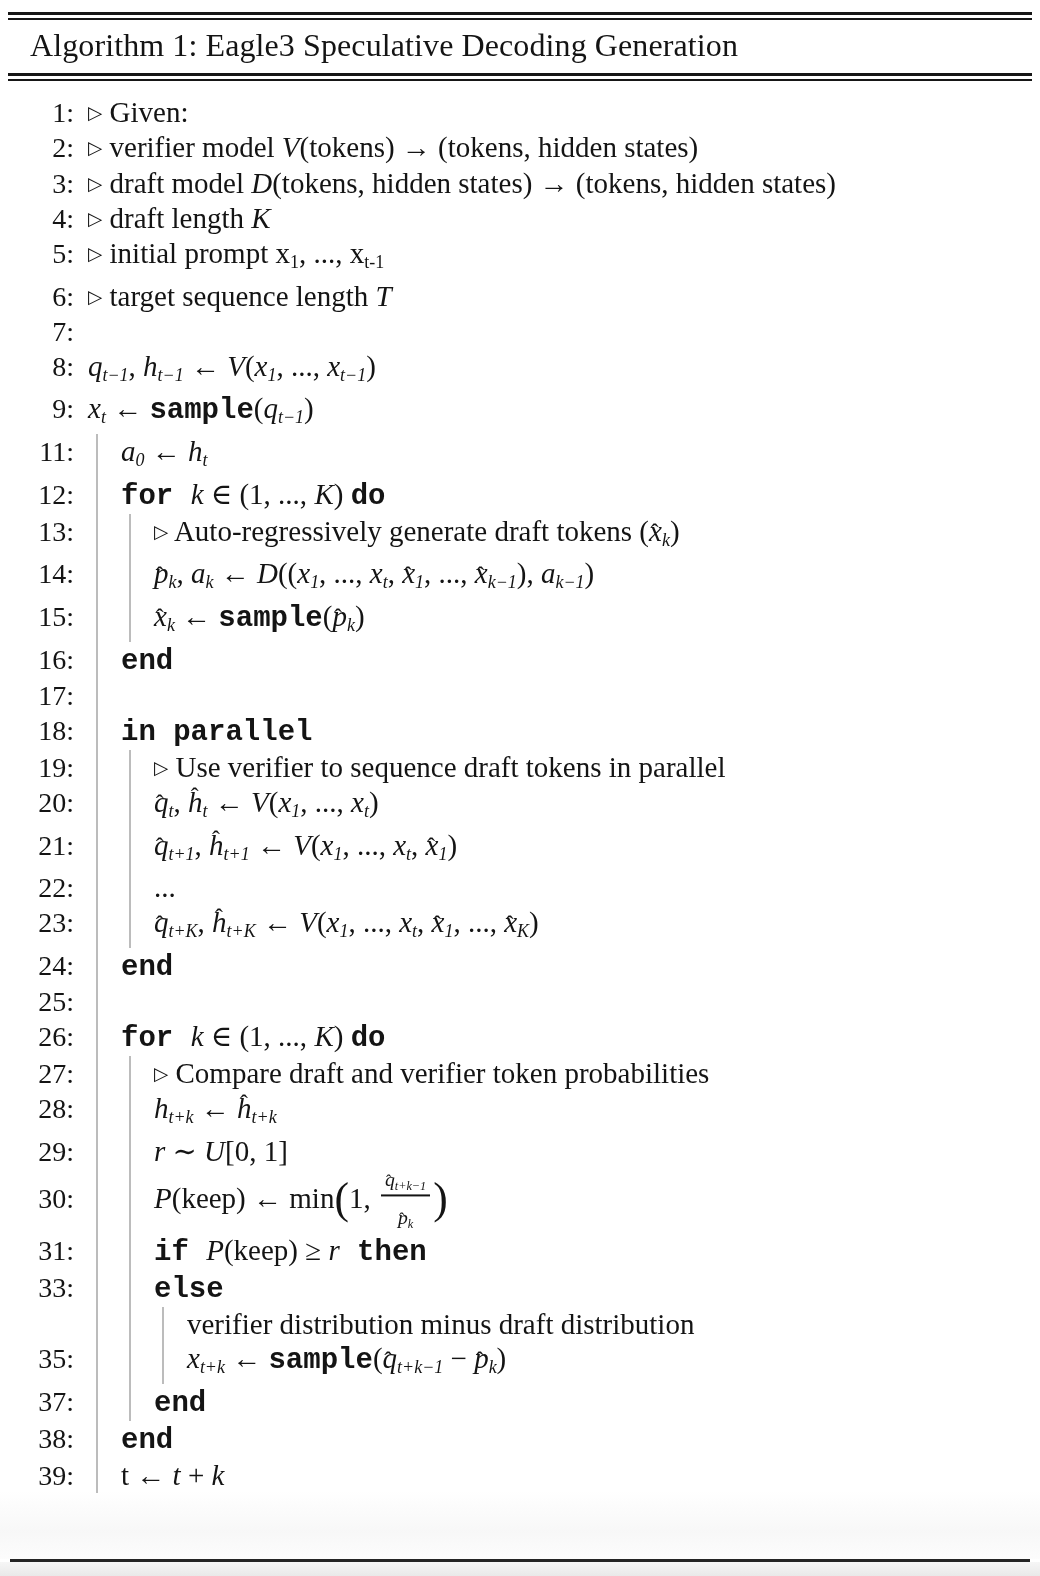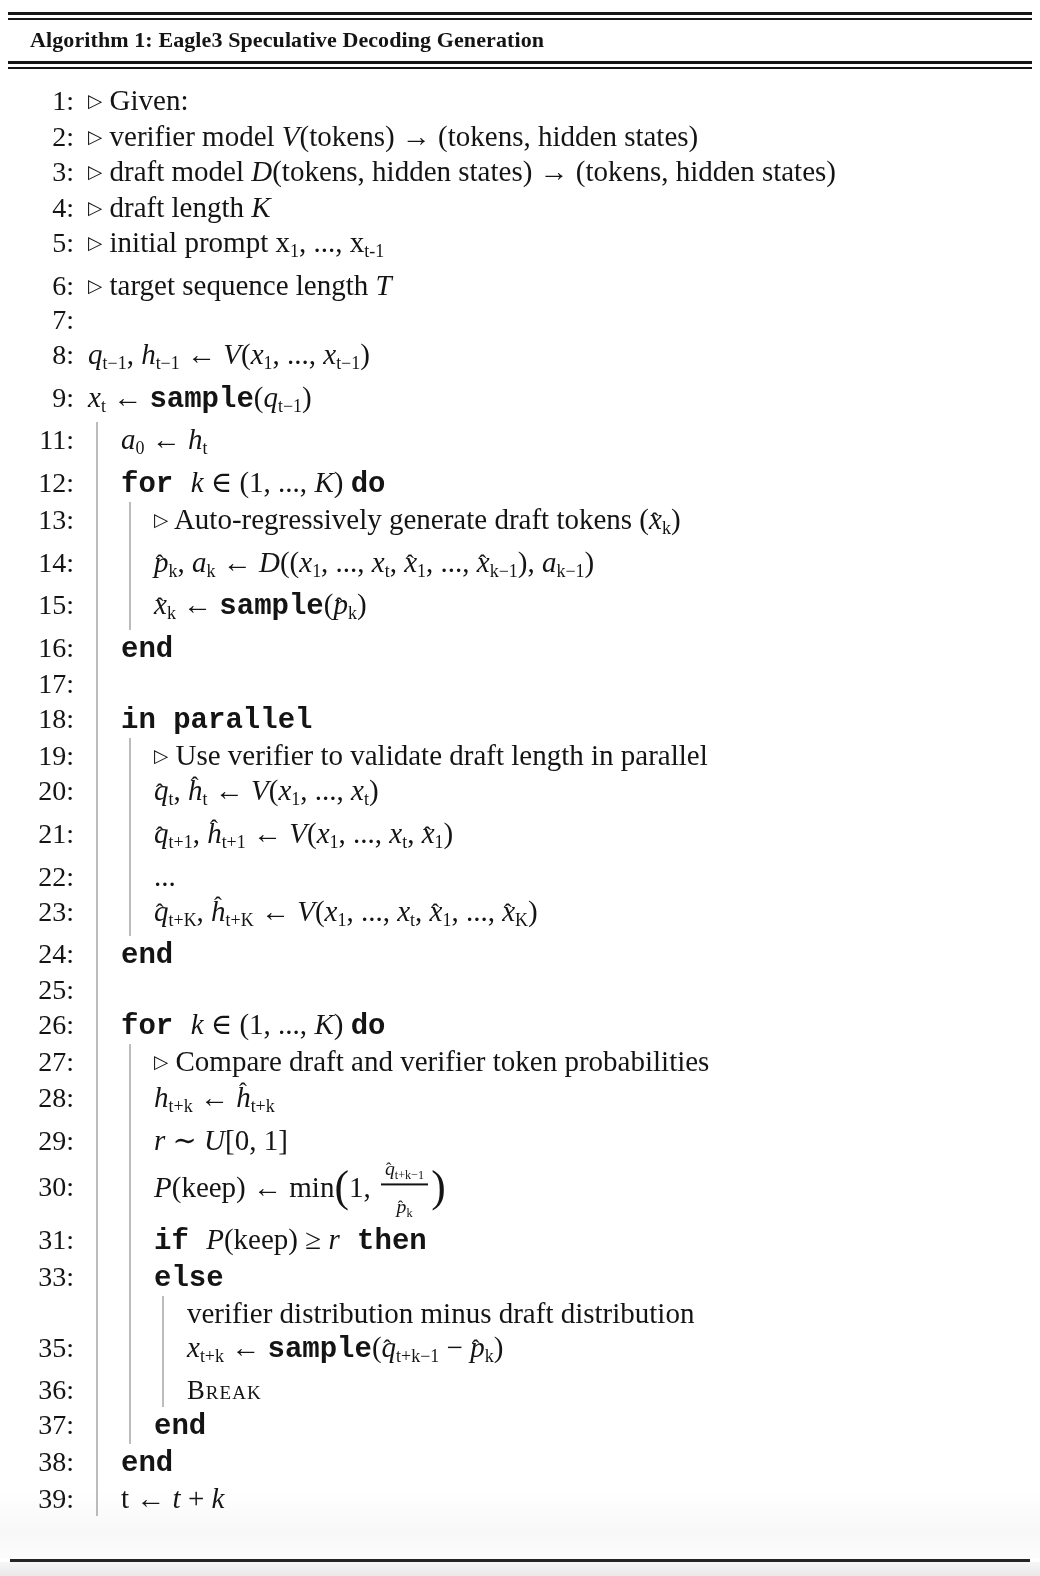--- a/index.html
+++ b/index.html
@@ -13,21 +13,21 @@
     color:#141414;
   }
   .rule-double{
     height:3px;
     border-top:3px solid #161616;
     border-bottom:2px solid #161616;
     margin:0 8px;
   }
   .rule-top{margin-top:12px;}
   .algo-title{
-    font-size:22px;font-weight:700;
+    font-size:32px;font-weight:400;
     padding:7px 10px 9px 30px;
     line-height:1.15;
     letter-spacing:0.1px;
   }
   .algo-body{
     font-size:29px;
     padding-top:14px;
   }
   .line{
     display:flex;
@@ -49,21 +49,21 @@
     align-self:stretch;
     border-left:2px solid #bcbcbc;
   }
   .content{
     line-height:34px;
     white-space:nowrap;
   }
   .sg-rm{}
   .sg-it{font-style:italic;}
   .sg-bf{font-weight:700;font-family:Liberation Mono, monospace;}
-  .sg-sub{font-size:0.62em;vertical-align:-0.26em;}
+  .sg-sub{font-size:0.62em;font-style:italic;vertical-align:-0.26em;}
   .sg-subr{font-size:0.62em;vertical-align:-0.26em;}
   .sg-cm{font-size:0.64em;vertical-align:0.14em;}
   .sg-sc{font-variant:small-caps;font-size:0.92em;letter-spacing:0.04em;}
   .sg-bp{font-size:1.5em;vertical-align:middle;line-height:1;position:relative;top:-0.06em;font-style:normal;}
   .hatw{font-style:italic;position:relative;}
   .hatw .mk{
     display:inline-block;width:0;position:relative;
     font-style:normal;font-size:0.82em;
     left:0.07em;top:-0.02em;
   }
@@ -176,21 +176,21 @@
       </div>
       <div class="line">
         <span class="num">18:</span>
         <span class="guide"></span>
         <span class="content"><span class="sg-bf">in parallel</span></span>
       </div>
       <div class="line">
         <span class="num">19:</span>
         <span class="guide"></span>
         <span class="guide"></span>
-        <span class="content"><span class="sg-cm">▷</span><span class="sg-rm"> Use verifier to validate draft length in parallel</span></span>
+        <span class="content"><span class="sg-cm">▷</span><span class="sg-rm"> Use verifier to sequence draft tokens in parallel</span></span>
       </div>
       <div class="line">
         <span class="num">20:</span>
         <span class="guide"></span>
         <span class="guide"></span>
         <span class="content"><span class="hatw"><span class="mk">ˆ</span><span class="hb">q</span></span><span class="sg-sub">t</span><span class="sg-rm">, </span><span class="hatw tall"><span class="mk">ˆ</span><span class="hb">h</span></span><span class="sg-sub">t</span><span class="sg-rm"> ← </span><span class="sg-it">V</span><span class="sg-rm">(</span><span class="sg-it">x</span><span class="sg-sub">1</span><span class="sg-rm">, ..., </span><span class="sg-it">x</span><span class="sg-sub">t</span><span class="sg-rm">)</span></span>
       </div>
       <div class="line">
         <span class="num">21:</span>
         <span class="guide"></span>
@@ -269,27 +269,20 @@
         <span class="guide"></span>
         <span class="guide"></span>
         <span class="content"><span class="sg-rm">verifier distribution minus draft distribution</span></span>
       </div>
       <div class="line">
         <span class="num">35:</span>
         <span class="guide"></span>
         <span class="guide"></span>
         <span class="guide"></span>
         <span class="content"><span class="sg-it">x</span><span class="sg-sub">t+k</span><span class="sg-rm"> ← </span><span class="sg-bf">sample</span><span class="sg-rm">(</span><span class="hatw"><span class="mk">ˆ</span><span class="hb">q</span></span><span class="sg-sub">t+k−1</span><span class="sg-rm"> − </span><span class="hatw"><span class="mk">ˆ</span><span class="hb">p</span></span><span class="sg-sub">k</span><span class="sg-rm">)</span></span>
-      </div>
-      <div class="line">
-        <span class="num">36:</span>
-        <span class="guide"></span>
-        <span class="guide"></span>
-        <span class="guide"></span>
-        <span class="content"><span class="sg-sc">Break</span></span>
       </div>
       <div class="line">
         <span class="num">37:</span>
         <span class="guide"></span>
         <span class="guide"></span>
         <span class="content"><span class="sg-bf">end</span></span>
       </div>
       <div class="line">
         <span class="num">38:</span>
         <span class="guide"></span>

